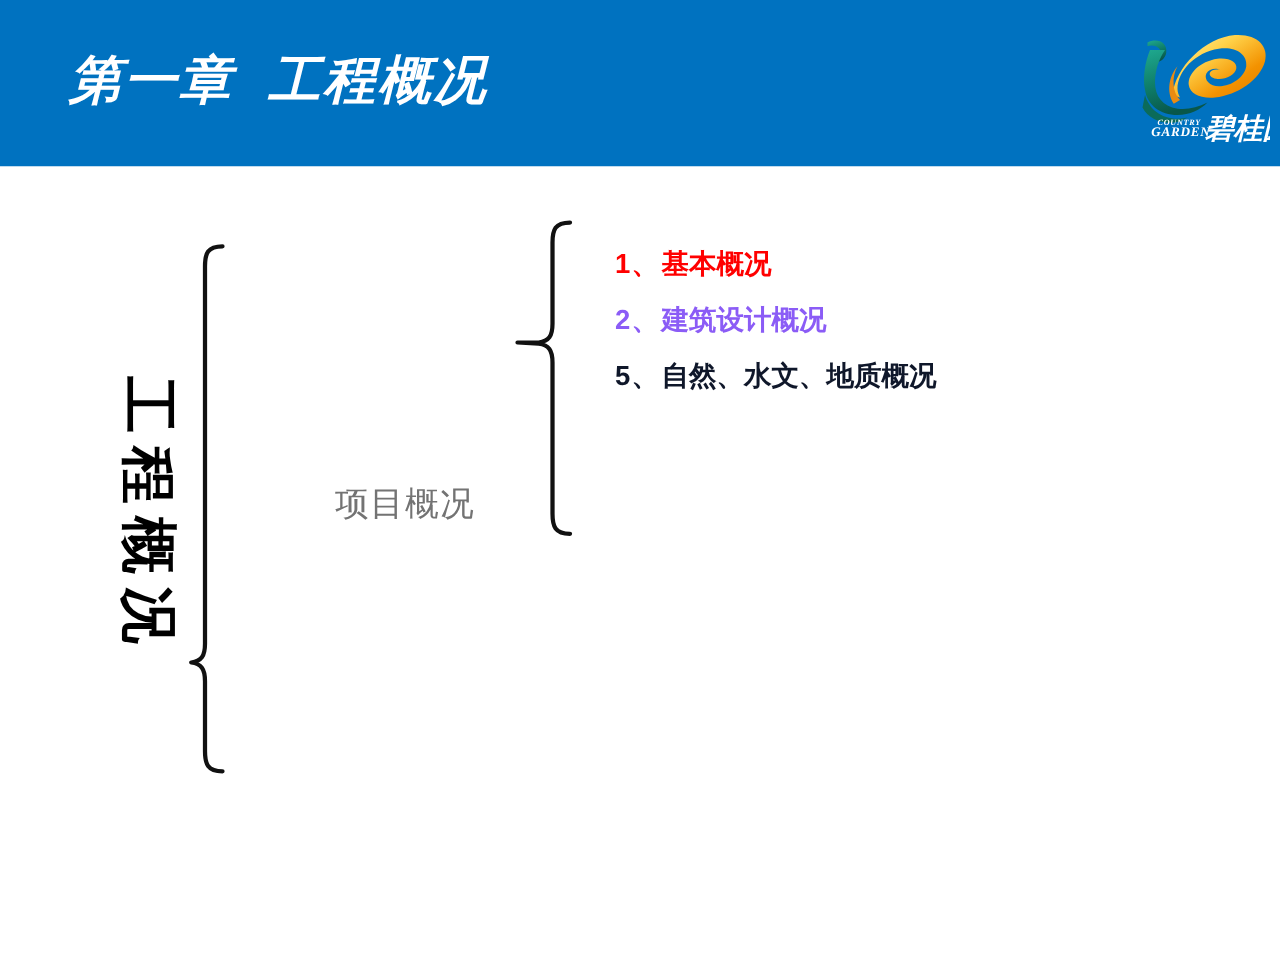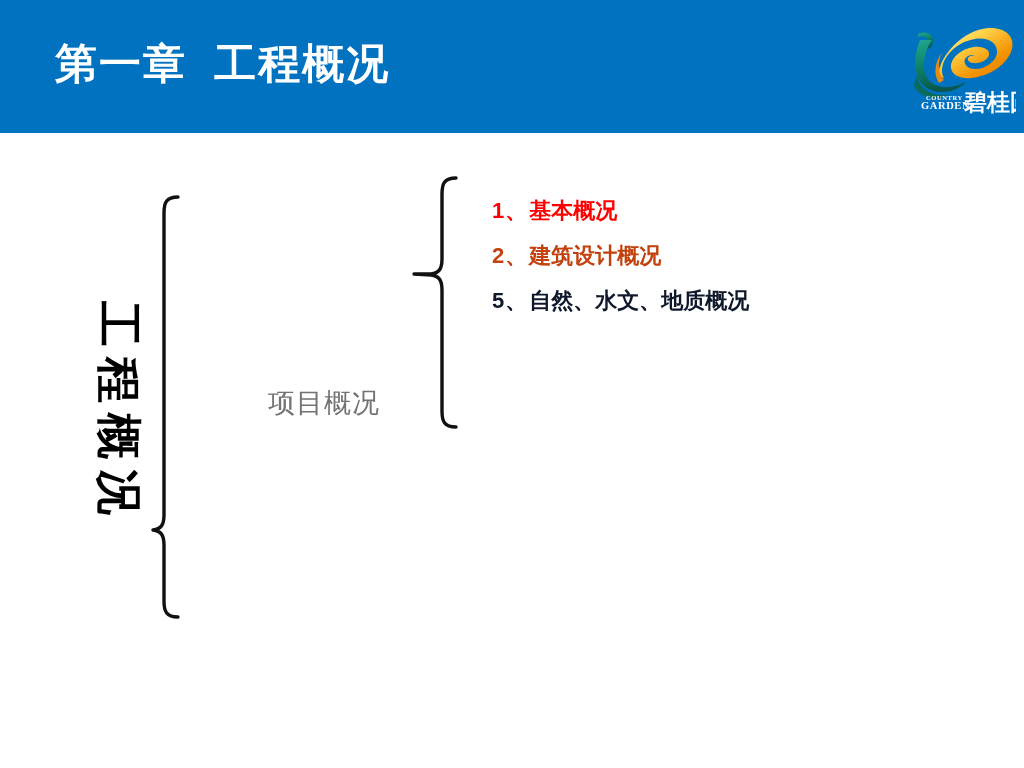--- a/index.html
+++ b/index.html
@@ -24,20 +24,21 @@
     background: #ffffff;
   }
 
   
   #header-banner {
     position: absolute;
     left: 0; top: 0;
     width: 1024px;
     height: 133px;
     background: #0072C0;
+    font-style: italic;
   }
   #slide-title {
     position: absolute;
     left: 55px;
     top: 35px;
     font-size: 42px;
     font-weight: bold;
     color: #ffffff;
     letter-spacing: 2px;
     line-height: 58px;
@@ -114,21 +115,21 @@
     font-size: 22px;
     font-weight: bold;
     line-height: 45px;
     height: 45px;
     white-space: nowrap;
     letter-spacing: 0px;
   }
   .list-item .idx { letter-spacing: 1px; }
   .list-item .sep { letter-spacing: 2px; }
   .c-red   { color: #FF0000; }
-  .c-blue  { color: #c2410c; }
+  .c-blue  { color: #8b5cf6; }
   .c-green { color: #0f172a; }
 </style>
 </head>
 <body>
 
 <div id="slide">
 
   <div id="header-banner">
     <div id="slide-title">第一章  工程概况</div>
 

